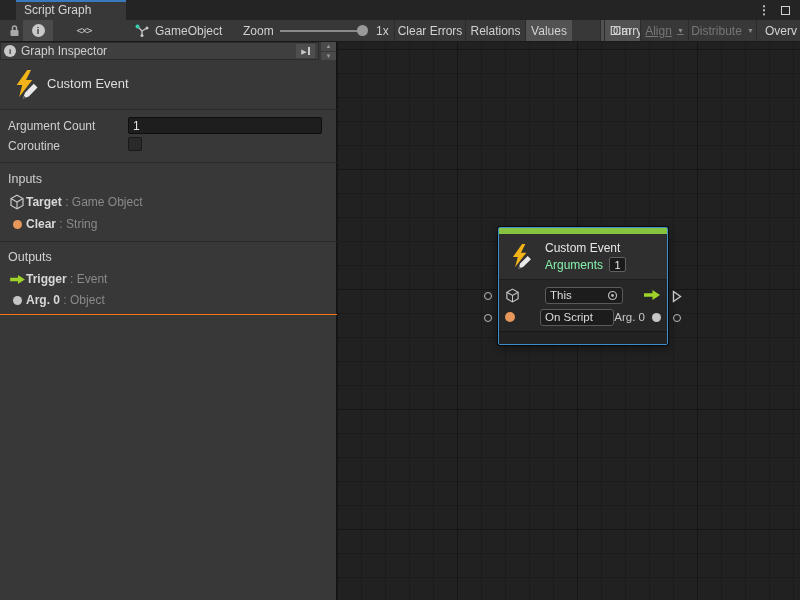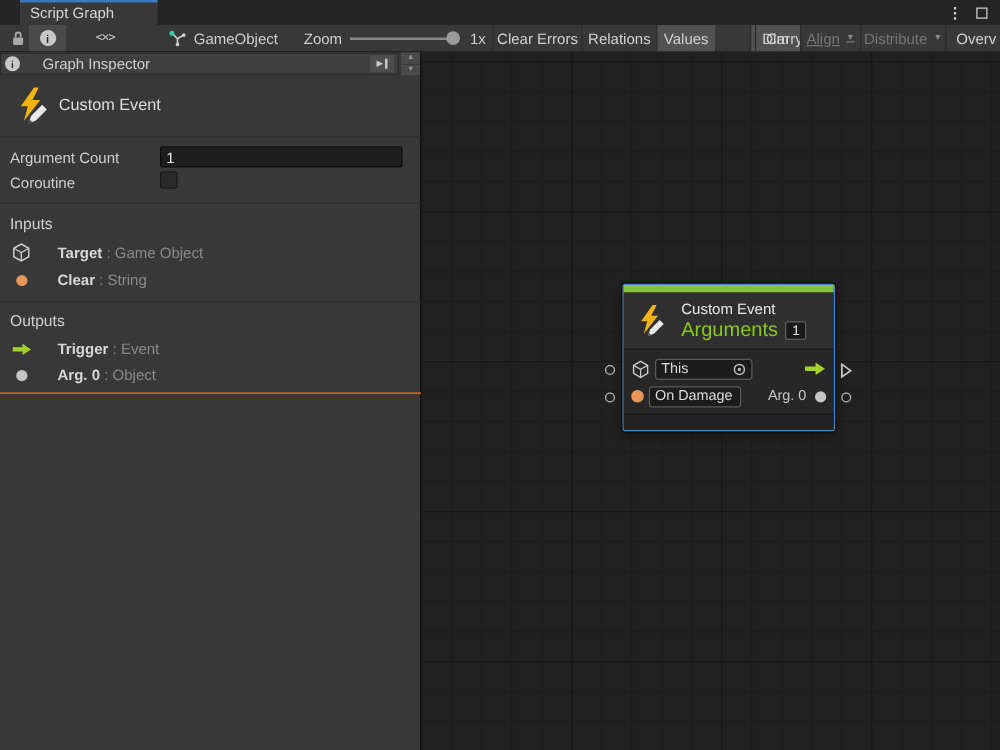--- a/index.html
+++ b/index.html
@@ -36,21 +36,21 @@
   .b0 { left:394px; width:71px; } .b1 { left:465px; width:60px; }
   .b2 { left:525px; width:47px; } .b3 { left:600px; width:40px; }
   .b4 { left:604px; width:36px;padding-left:10px; } .b5 { left:640px; width:48px;text-decoration:underline; }
   .b6 { left:688px; width:68px; } .b7 { left:756px; width:46px; justify-content:flex-start; padding-left:8px; }
 
   
   .inspector { position:absolute; left:0; top:42px; width:337px; height:558px; background:#383838; border-right:1px solid #141414; }
   .insp-header { position:absolute; left:0; top:0; width:319px; height:18px; background:#3F3F3F;
                  border:1px solid #2A2A2A; display:flex; align-items:center; padding:0 3px; }
   .insp-header .info-circle { width:12px; height:12px; font-size:8px; }
-  .insp-title { color:#D0D0D0; font-size:12px; margin-left:18px; flex:1; }
+  .insp-title { color:#D0D0D0; font-size:12px; margin-left:5px; flex:1; }
   .dock-btn { width:19px; height:14px; background:#4E4E4E; display:flex; align-items:center; justify-content:center; gap:1px; }
   .dock-tri { color:#C9C9C9; font-size:7px; line-height:1; }
   .dock-bar { width:2px; height:8px; background:#C9C9C9; }
   .scroll-col { position:absolute; left:321px; top:0; width:15px; height:18px; display:flex; flex-direction:column; gap:1px; }
   .scroll-btn { flex:1; background:#4A4A4A; color:#979797; font-size:6px; display:flex; align-items:center; justify-content:center; }
 
   .insp-unit { position:absolute; left:0; top:18px; width:337px; height:50px; border-bottom:1px solid #2B2B2B; }
   .unit-icon { position:absolute; left:11px; top:9px; }
   .unit-title { position:absolute; left:47px; top:16px; color:#DEDEDE; font-size:13px; }
 
@@ -58,21 +58,21 @@
   .f-label { position:absolute; left:8px; color:#CFCFCF; font-size:12px; }
   .f-input { position:absolute; left:128px; top:7px; width:194px; height:17px; background:#1E1E1E;
              border:1px solid #0E0E0E; border-radius:2px; color:#E6E6E6; font-size:12px; padding:0 4px;
              font-family:"Liberation Sans", sans-serif; outline:none; }
   .f-check { position:absolute; left:128px; top:27px; width:14px; height:14px; background:#2A2A2A;
              border:1px solid #181818; border-radius:2px; }
 
   .insp-section-title { position:absolute; left:8px; color:#D0D0D0; font-size:12.5px; }
   .port-row { position:absolute; left:0; width:337px; height:18px; display:flex; align-items:center; }
   .port-icon-col { width:18px; margin-left:8px; display:flex; align-items:center; justify-content:center; }
-  .port-name { color:#D8D8D8; font-size:12px; font-weight:bold; margin-left:20px; }
+  .port-name { color:#D8D8D8; font-size:12px; font-weight:bold; margin-left:0; }
   .port-sep, .port-type { color:#8A8A8A; font-size:12px; white-space:pre; }
   .insp-inputs  { position:absolute; left:0; top:121px; width:337px; height:79px; border-bottom:1px solid #2B2B2B; }
   .insp-outputs { position:absolute; left:0; top:200px; width:337px; height:73px; border-bottom:1px solid #f97316; }
 
   .dot { border-radius:50%; display:inline-block; }
   .dot-orange { width:9px; height:9px; background:#E8975A; }
   .dot-grey { width:9px; height:9px; background:#C6C6C6; }
 
   
   .canvas { position:absolute; left:337px; top:42px; width:463px; height:558px; background:#212121; overflow:hidden;
@@ -86,26 +86,26 @@
 
   
   .node { position:absolute; left:161px; top:185px; width:170px; height:118px;
           border:1px solid #3E8ECC; border-radius:2px; background:#272727;
           box-shadow:0 0 0 1px rgba(0,0,0,.55), 0 3px 8px rgba(0,0,0,.45); }
   .node-accent { height:6px; background:#85C340; }
   .node-header { height:45px; background:#2F2F2F; display:flex; align-items:center; padding:2px 8px 2px 9px; }
   .node-head-text { margin-left:11px; }
   .node-title { color:#E8E8E8; font-size:12px; margin-bottom:2px; }
   .node-subrow { display:flex; align-items:center; gap:6px; }
-  .node-sublabel { color:#84cc16; font-size:16px; }
+  .node-sublabel { color:#86efac; font-size:12px; }
   .arg-box { width:17px; height:15px; background:#1A1A1A; border:1px solid #5F5F5F; border-radius:2px;
              color:#E8E8E8; font-size:11px; display:flex; align-items:center; justify-content:center; }
   .node-body { height:52px; background:#272727; padding:4px 6px 0 6px; border-top:1px solid #1E1E1E; }
   .node-row { height:22px; display:flex; align-items:center; }
-  .node-field { margin-left:4px; height:17px; background:#1C1C1C; border:1px solid #5A5A5A; border-radius:3px;
+  .node-field { margin-left:25px; height:17px; background:#1C1C1C; border:1px solid #5A5A5A; border-radius:3px;
                 display:flex; align-items:center; padding:0 4px; color:#DCDCDC; font-size:11.5px; }
   .field-this { width:78px; } .field-name { width:74px; }
   .node-field .fv { flex:1; }
   .spacer { flex:1; }
   .arg0-label { color:#C8C8C8; font-size:11.5px; margin-right:7px; }
   .node-footer { height:13px; background:#222222; border-top:1px solid #191919; }
 
   .port { position:absolute; }
   .port-circle { width:8px; height:8px; border:1.5px solid #B9B9B9; border-radius:50%; background:transparent; }
   .pl1 { left:-15px; top:64px; } .pl2 { left:-15px; top:86px; }
@@ -290,21 +290,21 @@
             </svg>
           </span>
           <span class="spacer"></span>
           <svg width="18" height="12" viewBox="0 0 18 12">
             <path d="M1 4.2 H9.5 V1 L17 6 L9.5 11 V7.8 H1 Z" fill="#9FD32A"></path>
           </svg>
         </div>
         <div class="node-row">
           <span class="dot dot-orange" style="width:10px;height:10px"></span>
           <span class="node-field field-name">
-            <span class="fv">On Damage</span>
+            <span class="fv">On Script</span>
           </span>
           <span class="spacer"></span>
           <span class="arg0-label">Arg. 0</span>
           <span class="dot dot-grey"></span>
         </div>
       </div>
       <div class="node-footer"></div>
 
       <span class="port port-circle pl1"></span>
       <span class="port port-circle pl2"></span>

